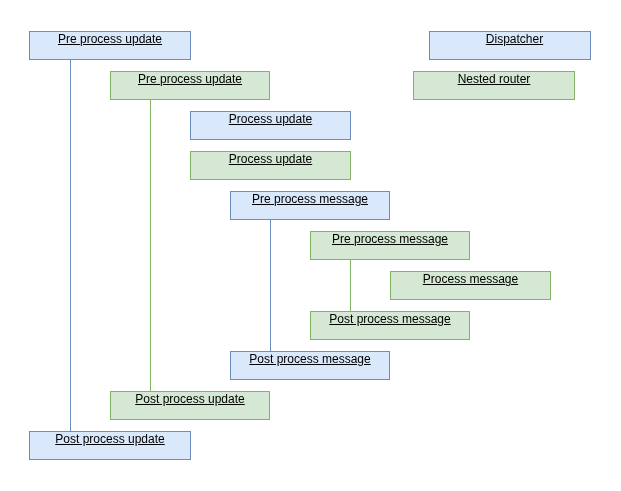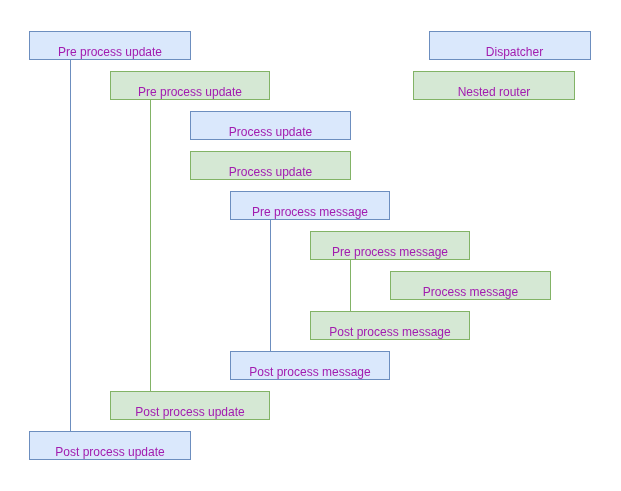--- a/index.html
+++ b/index.html
@@ -16,30 +16,31 @@
     position: relative;
     width: 621px;
     height: 491px;
     background: #ffffff;
     overflow: hidden;
   }
   .node {
     position: absolute;
     box-sizing: border-box;
     display: flex;
-    align-items: flex-end;
+    align-items: flex-start;
     justify-content: center;
     font-size: 12px;
     line-height: 1.2;
-    color: #a21caf;
+    color: #000000;
     text-align: center;
     border-width: 1px;
     border-style: solid;
     white-space: nowrap;
     user-select: none;
+    text-decoration: underline;
   }
   .node.blue {
     background: #dae8fc;
     border-color: #6c8ebf;
   }
   .node.green {
     background: #d5e8d4;
     border-color: #82b366;
   }
   .edge {

